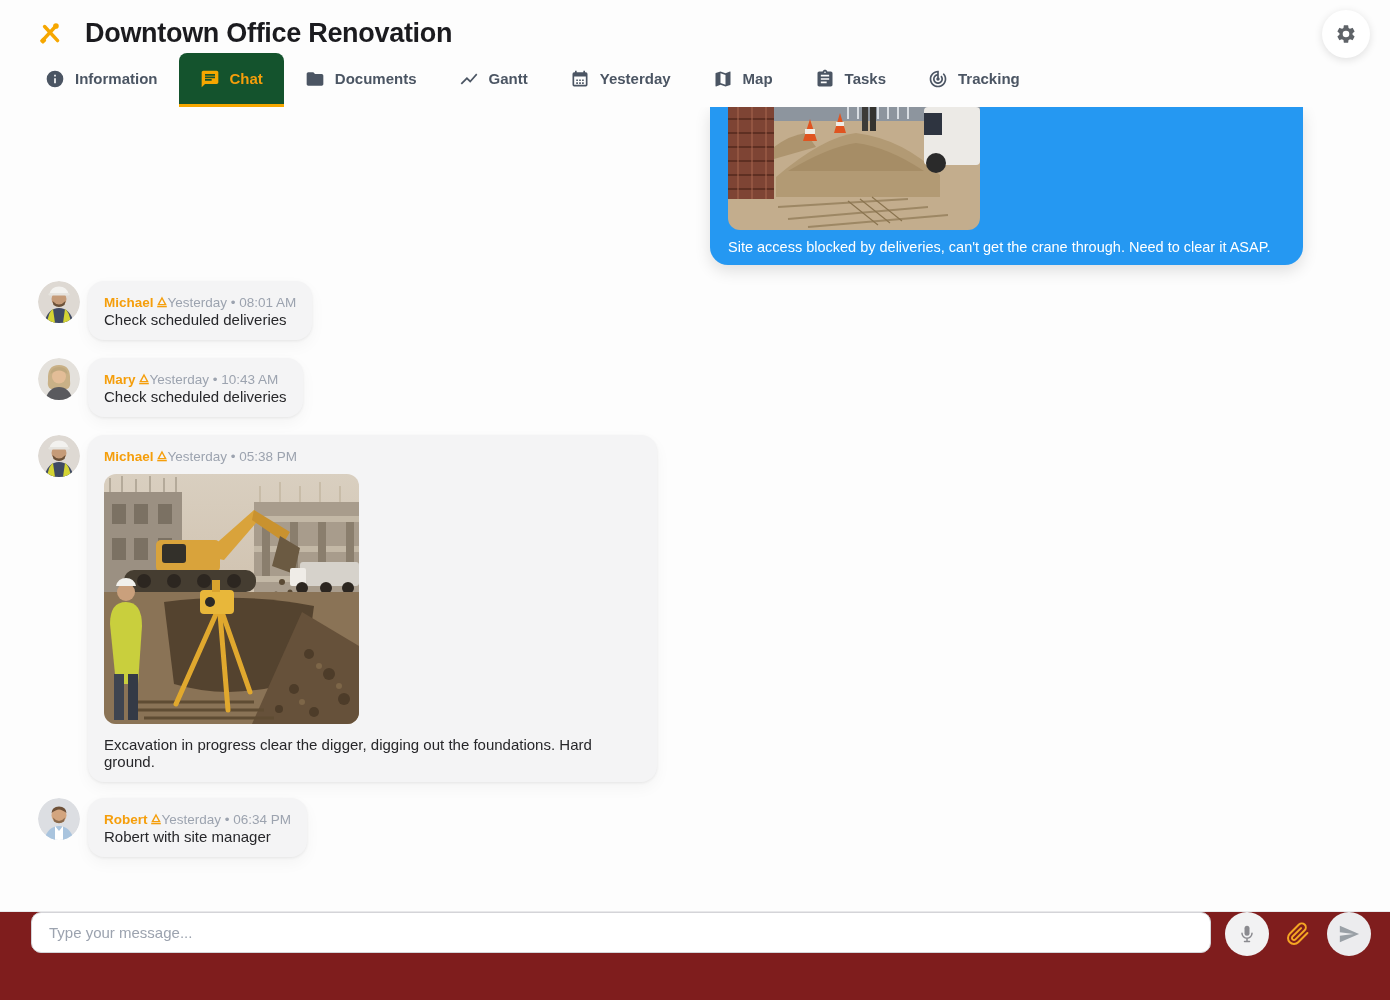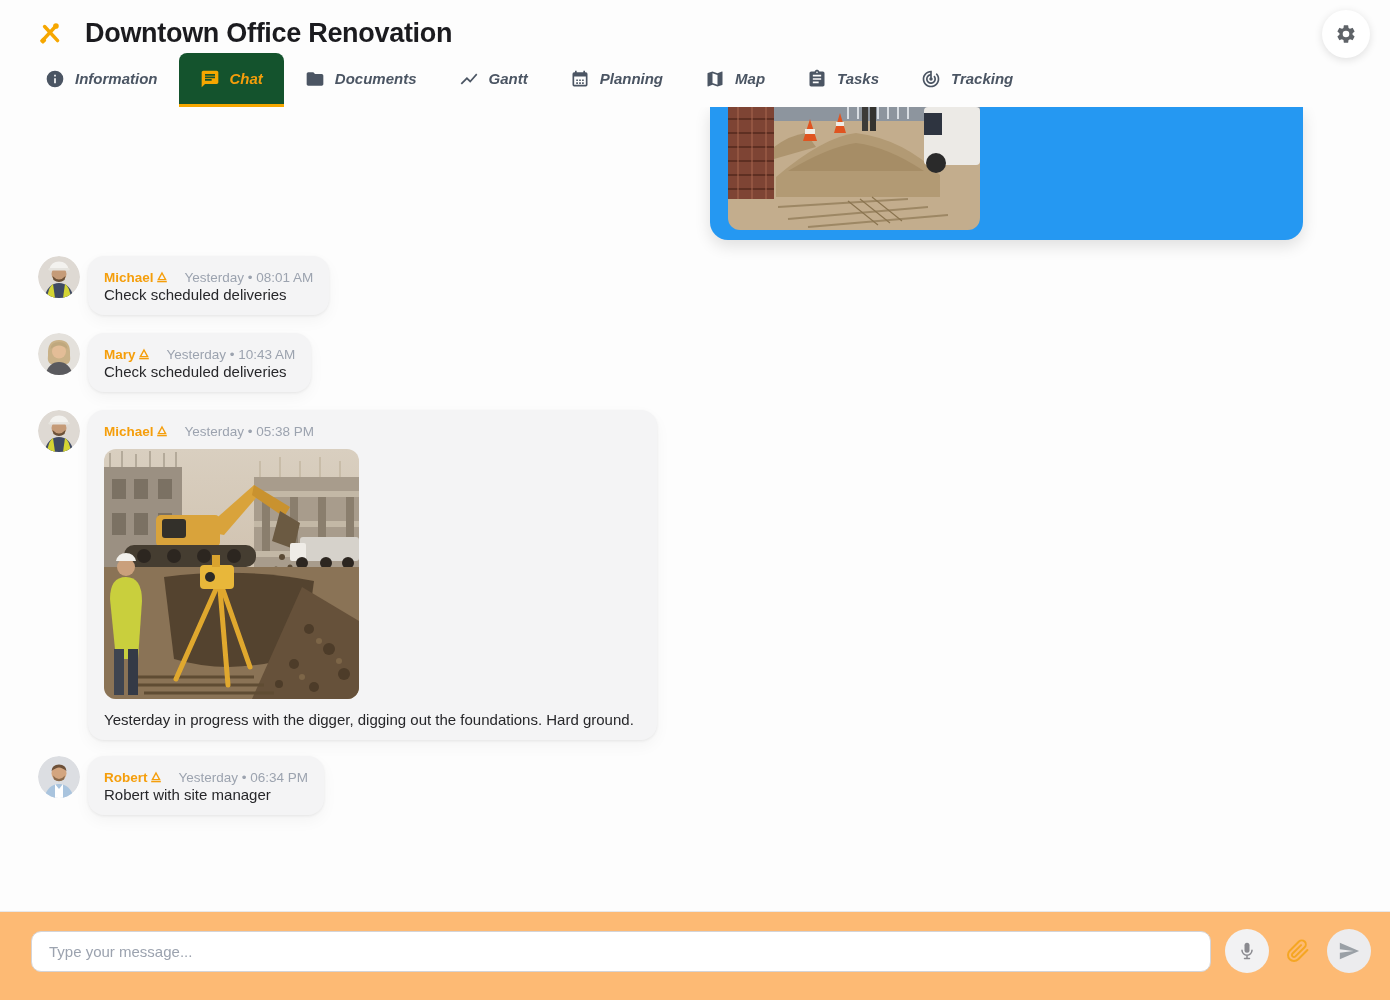--- a/index.html
+++ b/index.html
@@ -17,53 +17,53 @@
   .settings-btn {
     position:absolute; top:10px; right:20px; width:48px; height:48px; border-radius:50%;
     background:#fff; border:none; box-shadow:0 2px 8px rgba(0,0,0,0.12); cursor:pointer;
     display:flex; align-items:center; justify-content:center;
   }
   
   .tabs { display:flex; align-items:stretch; padding-left:24px; height:54px; }
   .tab {
     display:flex; align-items:center; gap:10px; padding:0 21px; cursor:pointer;
     border-bottom:3.5px solid transparent; border-radius:8px 8px 0 0;
-    font-size:15px; font-weight:700; color:#4b5563;font-style:italic;
+    font-size:15px; font-weight:700; color:#4b5563;
   }
   .tab svg { width:20px; height:20px; fill:#4b5563; }
   .tab.active { background:#14532d; border-bottom-color:#f6a700; color:#f59e0b;text-align:right; }
   .tab.active svg { fill:#f6a700; }
   
   .chat { position:relative; height:814px; overflow:hidden; }
   .bubble-own {
     margin-left:auto; margin-right:87px; width:593px;
     background:#2598f2; border-radius:0 0 18px 18px;
     padding:0 18px 10px 18px; box-shadow:0 6px 16px rgba(0,0,0,0.12);
   }
   .own-photo { width:252px; height:123px; border-radius:0 0 12px 12px; overflow:hidden; display:block; }
   .own-text { color:#fff; font-size:14.5px; margin-top:9px; }
   .own-time { color:rgba(255,255,255,0.85); font-size:13px; text-align:right; margin-top:7px; }
   .msg-row { display:flex; align-items:flex-start; gap:8px; margin:16px 0 0 38px; }
   .avatar { width:42px; height:42px; border-radius:50%; overflow:hidden; flex:0 0 auto; cursor:pointer; }
   .bubble {
     background:#f4f4f5; border-radius:16px; padding:12px 16px;
     box-shadow:0 1px 3px rgba(0,0,0,0.07), 0 6px 16px rgba(0,0,0,0.04);
   }
-  .meta { display:flex; align-items:center; gap:17px; font-size:13.5px; height:18px; }
+  .meta { display:flex; align-items:center; gap:0; font-size:13.5px; height:18px; }
   .author { color:#f59e0b; font-weight:700; display:flex; align-items:center; gap:2px; }
   .role-icon { width:12px; height:12px; }
   .time { color:#9ca3af; }
   .msg-text { font-size:15px; color:#27272a; }
   .msg-photo { width:255px; height:250px; border-radius:12px; overflow:hidden; margin-top:9px; display:block; }
   .bubble.wide { width:569px; }
   
   .composer {
     position:absolute; left:0; bottom:0; width:1390px; height:89px;
-    background:#fdba74; border-top:1px solid #e8e8ea;
-    display:flex; align-items:center; gap:14px; padding:0 19px 10px 31px;
+    background:#7f1d1d; border-top:1px solid #e8e8ea;
+    display:flex; align-items:flex-start; gap:14px; padding:0 19px 10px 31px;
   }
   .composer input {
     flex:1; height:41px; border:1px solid #d4d4d8; border-radius:10px; background:#fff;
     font-family:"Liberation Sans", sans-serif; font-size:15px; color:#27272a; padding:0 17px; outline:none;
   }
   .composer input::placeholder { color:#9ca3af; }
   .round-btn {
     width:44px; height:44px; border-radius:50%; border:none; cursor:pointer;
     display:flex; align-items:center; justify-content:center; flex:0 0 auto; background:#f2f2f3;
   }
@@ -113,21 +113,21 @@
   <div class="tab">
     <svg viewBox="0 0 24 24">
         <path d="M3.5 18.49l6-6.01 4 4L22 6.92l-1.41-1.41-7.09 7.97-4-4L2 16.99l1.5 1.5z"></path>
       </svg>
     <span>Gantt</span>
   </div>
   <div class="tab">
     <svg viewBox="0 0 24 24">
         <path d="M19 4h-1V2h-2v2H8V2H6v2H5a2 2 0 0 0-2 2v13a2 2 0 0 0 2 2h14a2 2 0 0 0 2-2V6a2 2 0 0 0-2-2zm0 15H5V9h14v10zM7.5 12.5h2v2h-2zm3.5 0h2v2h-2zm3.5 0h2v2h-2zm-7 3.5h2v2h-2zm3.5 0h2v2h-2zm3.5 0h2v2h-2z"></path>
       </svg>
-    <span>Planning</span>
+    <span>Yesterday</span>
   </div>
   <div class="tab">
     <svg viewBox="0 0 24 24">
         <path d="M20.5 3l-.16.03L15 5.1 9 3 3.36 4.9c-.21.07-.36.25-.36.48V20.5c0 .28.22.5.5.5l.16-.03L9 18.9l6 2.1 5.64-1.9c.21-.07.36-.25.36-.48V3.5c0-.28-.22-.5-.5-.5zM15 19l-6-2.11V5l6 2.11V19z"></path>
       </svg>
     <span>Map</span>
   </div>
   <div class="tab">
     <svg viewBox="0 0 24 24">
         <path d="M19 3h-4.18C14.4 1.84 13.3 1 12 1c-1.3 0-2.4.84-2.82 2H5c-1.1 0-2 .9-2 2v14c0 1.1.9 2 2 2h14c1.1 0 2-.9 2-2V5c0-1.1-.9-2-2-2zm-7 0c.55 0 1 .45 1 1s-.45 1-1 1-1-.45-1-1 .45-1 1-1zm2 14H7v-2h7v2zm3-4H7v-2h10v2zm0-4H7V7h10v2z"></path>
@@ -171,20 +171,21 @@
       <rect x="196" y="6" width="18" height="22" fill="#2e3440"></rect>
       <circle cx="208" cy="56" r="10" fill="#2a2a2a"></circle>
       <path d="M48 92 L252 92 L252 123 L48 123 Z" fill="#bfa univ" fill-opacity="0"></path>
       <g stroke="#9d8764" stroke-width="2">
           <path d="M50 100 L180 92M60 112 L200 100M80 120 L220 108"></path>
         </g>
       <g stroke="#8a744f" stroke-width="1.2">
           <path d="M120 94 L150 118M132 92 L162 116M144 90 L174 114"></path>
         </g>
     </svg>
+    <div class="own-text">Site access blocked by deliveries, can't get the crane through. Need to clear it ASAP.</div>
   </div>
 
   <div class="msg-row">
     <div class="avatar">
       <svg viewBox="0 0 42 42" width="42" height="42">
         <circle cx="21" cy="21" r="21" fill="#ded9d3"></circle>
         <path d="M6 42 Q10 27 21 27 Q32 27 36 42 Z" fill="#3f4a63"></path>
         <path d="M9 42 Q11 30 15 28 L17 42 Z" fill="#d4d433"></path>
         <path d="M33 42 Q31 30 27 28 L25 42 Z" fill="#d4d433"></path>
         <circle cx="21" cy="18" r="7.5" fill="#c59b78"></circle>
@@ -352,21 +353,21 @@
         <rect x="96" y="116" width="34" height="24" rx="4" fill="#e8b73a"></rect>
         <circle cx="106" cy="128" r="5" fill="#2c2a26"></circle>
         <rect x="108" y="106" width="8" height="12" fill="#d9a32e"></rect>
 
         <path d="M6 150 Q6 128 22 128 Q38 128 38 152 L34 210 L12 210 Z" fill="#c9cf3d"></path>
         <rect x="10" y="200" width="10" height="46" fill="#3e4450"></rect>
         <rect x="24" y="200" width="10" height="46" fill="#343a46"></rect>
         <circle cx="22" cy="118" r="9" fill="#caa07c"></circle>
         <path d="M12 112 Q14 104 22 104 Q30 104 32 112 Z" fill="#f1f0ec"></path>
       </svg>
-      <div class="msg-text" style="margin-top:12px">Yesterday in progress with the digger, digging out the foundations. Hard ground.</div>
+      <div class="msg-text" style="margin-top:12px">Excavation in progress clear the digger, digging out the foundations. Hard ground.</div>
     </div>
   </div>
 
   <div class="msg-row" style="margin-top:16px">
     <div class="avatar">
       <svg viewBox="0 0 42 42" width="42" height="42">
         <circle cx="21" cy="21" r="21" fill="#dcdee2"></circle>
         <path d="M6 42 Q10 28 21 28 Q32 28 36 42 Z" fill="#a9c4de"></path>
         <path d="M17 28 L21 33 L25 28 L25 42 L17 42 Z" fill="#ffffff"></path>
         <circle cx="21" cy="17.5" r="7.5" fill="#d3a57f"></circle>

